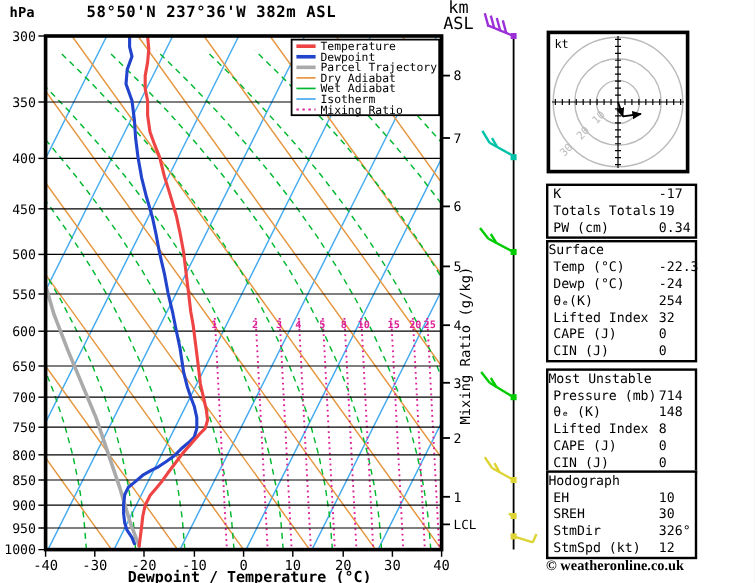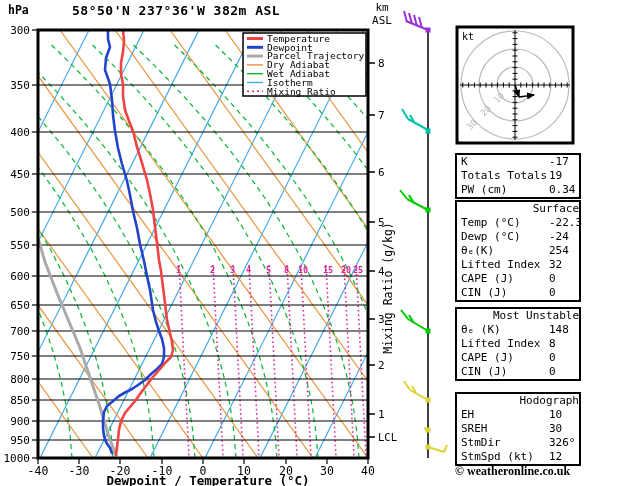--- a/index.html
+++ b/index.html
@@ -2,26 +2,26 @@
 <html><head>
 <meta charset="utf-8">
 <style>
   html,body{margin:0;padding:0;background:#e8e8e8;}
   #app{position:relative;width:629px;height:486px;background:#ffffff;overflow:hidden;
        font-family:"DejaVu Sans Mono","DejaVu Sans",monospace;color:#000;}
   #skewt{position:absolute;left:0;top:0;}
   .abs{position:absolute;white-space:nowrap;}
   .hpa{left:8px;top:3px;font-size:11.5px;font-weight:bold;}
   .title{left:56px;top:3px;font-size:13px;font-weight:bold;letter-spacing:0.5px;margin-left:16px;}
-  .kmasl{left:366px;top:1px;width:32px;text-align:center;font-size:11px;line-height:13px;}
+  .kmasl{left:366px;top:1px;width:32px;text-align:center;font-size:14px;line-height:13px;}
   .datetime{left:406px;top:3px;font-size:12.5px;font-weight:bold;}
   .credit{left:455px;top:464px;font-size:12px;font-weight:bold;font-family:Liberation Serif, serif;}
   .tbox{position:absolute;left:455px;width:126px;border:2px solid #000;background:#fff;
         font-size:11px;line-height:14px;box-sizing:border-box;}
-  .tbox .ttitle{text-align:right;font-size:11px;}
+  .tbox .ttitle{text-align:left;font-size:11px;}
   .trow{position:relative;padding:0 0 0 4px;height:14px;}
   .tval{position:absolute;left:92px;top:0;}
   .b-stats{top:153px;}
   .b-surface{top:200px;}
   .b-mu{top:307px;}
   .b-hodo{top:392px;}
 </style>
 </head>
 <body>
 
@@ -335,20 +335,21 @@
     <div class="trow"><span>Temp (°C)</span><span class="tval">-22.3</span></div>
     <div class="trow"><span>Dewp (°C)</span><span class="tval">-24</span></div>
     <div class="trow"><span>θₑ(K)</span><span class="tval">254</span></div>
     <div class="trow"><span>Lifted Index</span><span class="tval">32</span></div>
     <div class="trow"><span>CAPE (J)</span><span class="tval">0</span></div>
     <div class="trow"><span>CIN (J)</span><span class="tval">0</span></div>
   </div>
 
   <div class="tbox b-mu">
     <div class="ttitle">Most Unstable</div>
+    <div class="trow"><span>Pressure (mb)</span><span class="tval">714</span></div>
     <div class="trow"><span>θₑ (K)</span><span class="tval">148</span></div>
     <div class="trow"><span>Lifted Index</span><span class="tval">8</span></div>
     <div class="trow"><span>CAPE (J)</span><span class="tval">0</span></div>
     <div class="trow"><span>CIN (J)</span><span class="tval">0</span></div>
   </div>
 
   <div class="tbox b-hodo">
     <div class="ttitle">Hodograph</div>
     <div class="trow"><span>EH</span><span class="tval">10</span></div>
     <div class="trow"><span>SREH</span><span class="tval">30</span></div>

